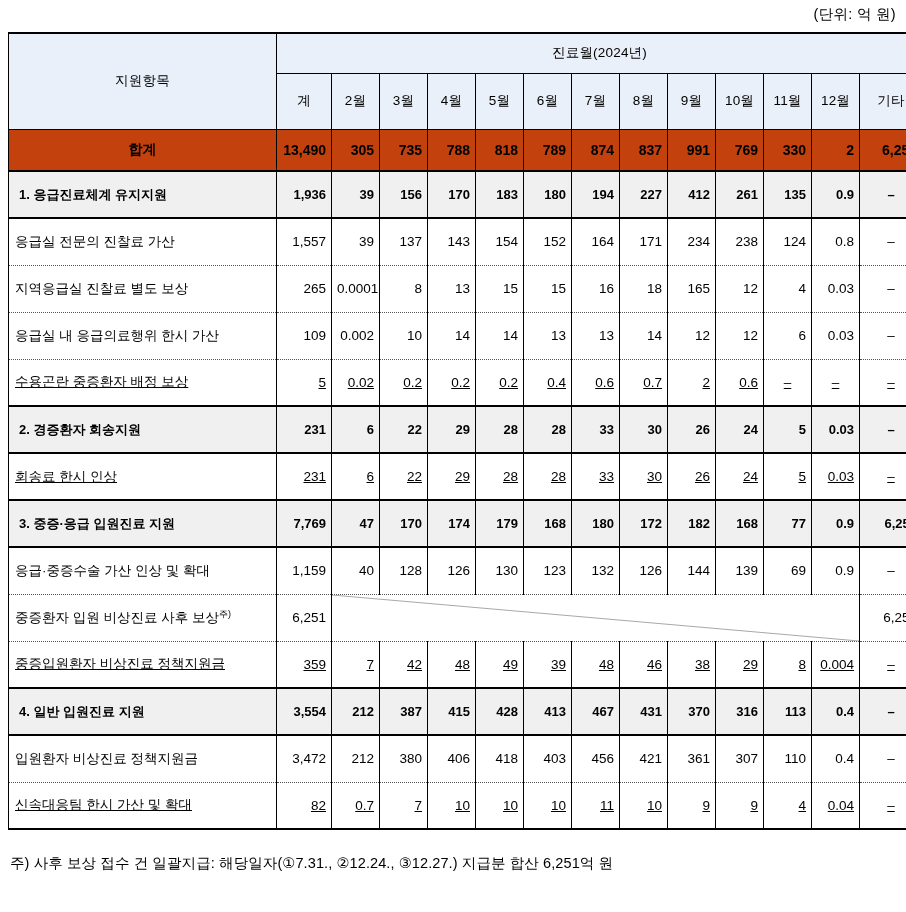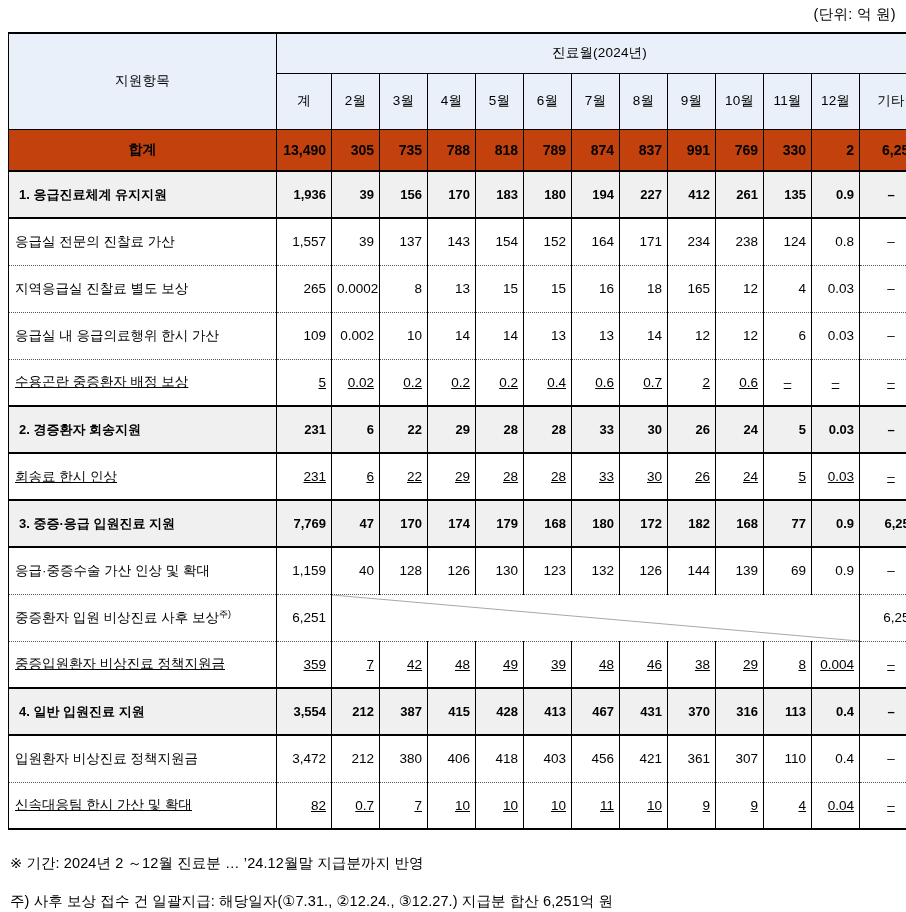--- a/index.html
+++ b/index.html
@@ -281,21 +281,21 @@
           <td class="cell-num">171</td>
           <td class="cell-num">234</td>
           <td class="cell-num">238</td>
           <td class="cell-num">124</td>
           <td class="cell-num">0.8</td>
           <td class="cell-dash">–</td>
         </tr>
         <tr class="row-detail">
           <td class="cell-label">지역응급실 진찰료 별도 보상</td>
           <td class="cell-total-num">265</td>
-          <td class="cell-num">0.0002</td>
+          <td class="cell-num">0.0001</td>
           <td class="cell-num">8</td>
           <td class="cell-num">13</td>
           <td class="cell-num">15</td>
           <td class="cell-num">15</td>
           <td class="cell-num">16</td>
           <td class="cell-num">18</td>
           <td class="cell-num">165</td>
           <td class="cell-num">12</td>
           <td class="cell-num">4</td>
           <td class="cell-num">0.03</td>
@@ -468,17 +468,16 @@
           <td class="cell-num">9</td>
           <td class="cell-num">9</td>
           <td class="cell-num">4</td>
           <td class="cell-num">0.04</td>
           <td class="cell-dash">–</td>
         </tr>
       </tbody>
   </table>
 
   <div class="footnotes">
-    <div class="footnote">※ 기간: 2024년 2 ～12월 진료분 … ’24.12월말 지급분까지 반영</div>
     <div class="footnote">주) 사후 보상 접수 건 일괄지급: 해당일자(①7.31., ②12.24., ③12.27.) 지급분 합산 6,251억 원</div>
   </div>
 
 </div>
 
 </body></html>

